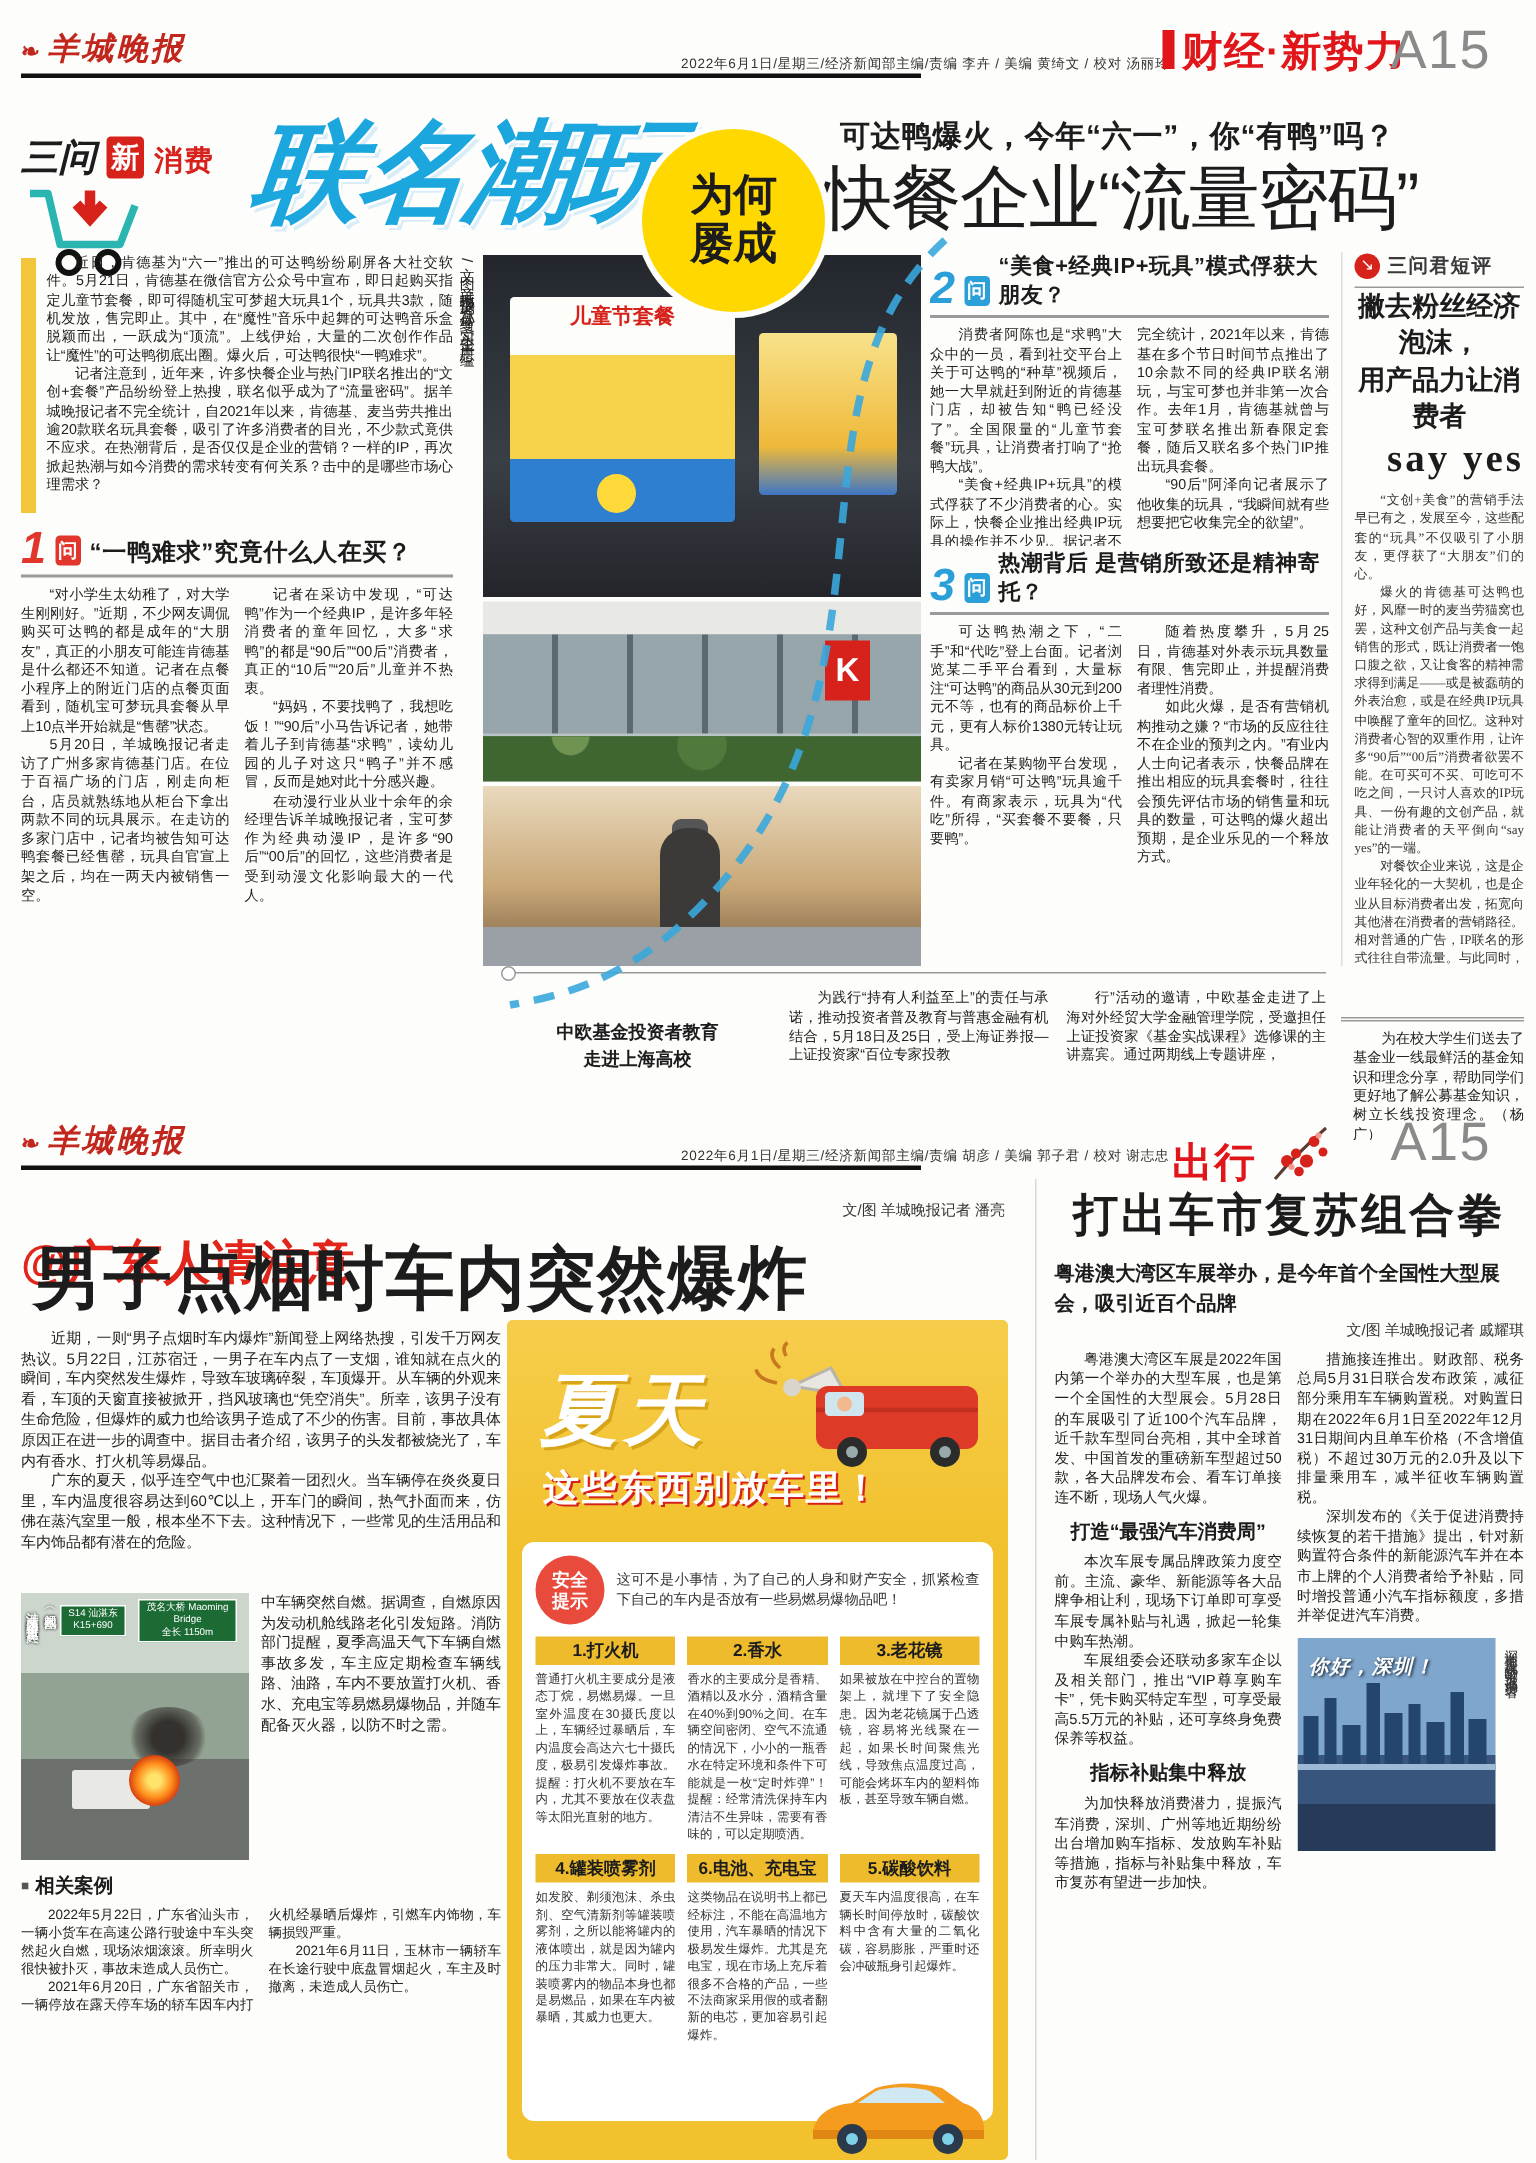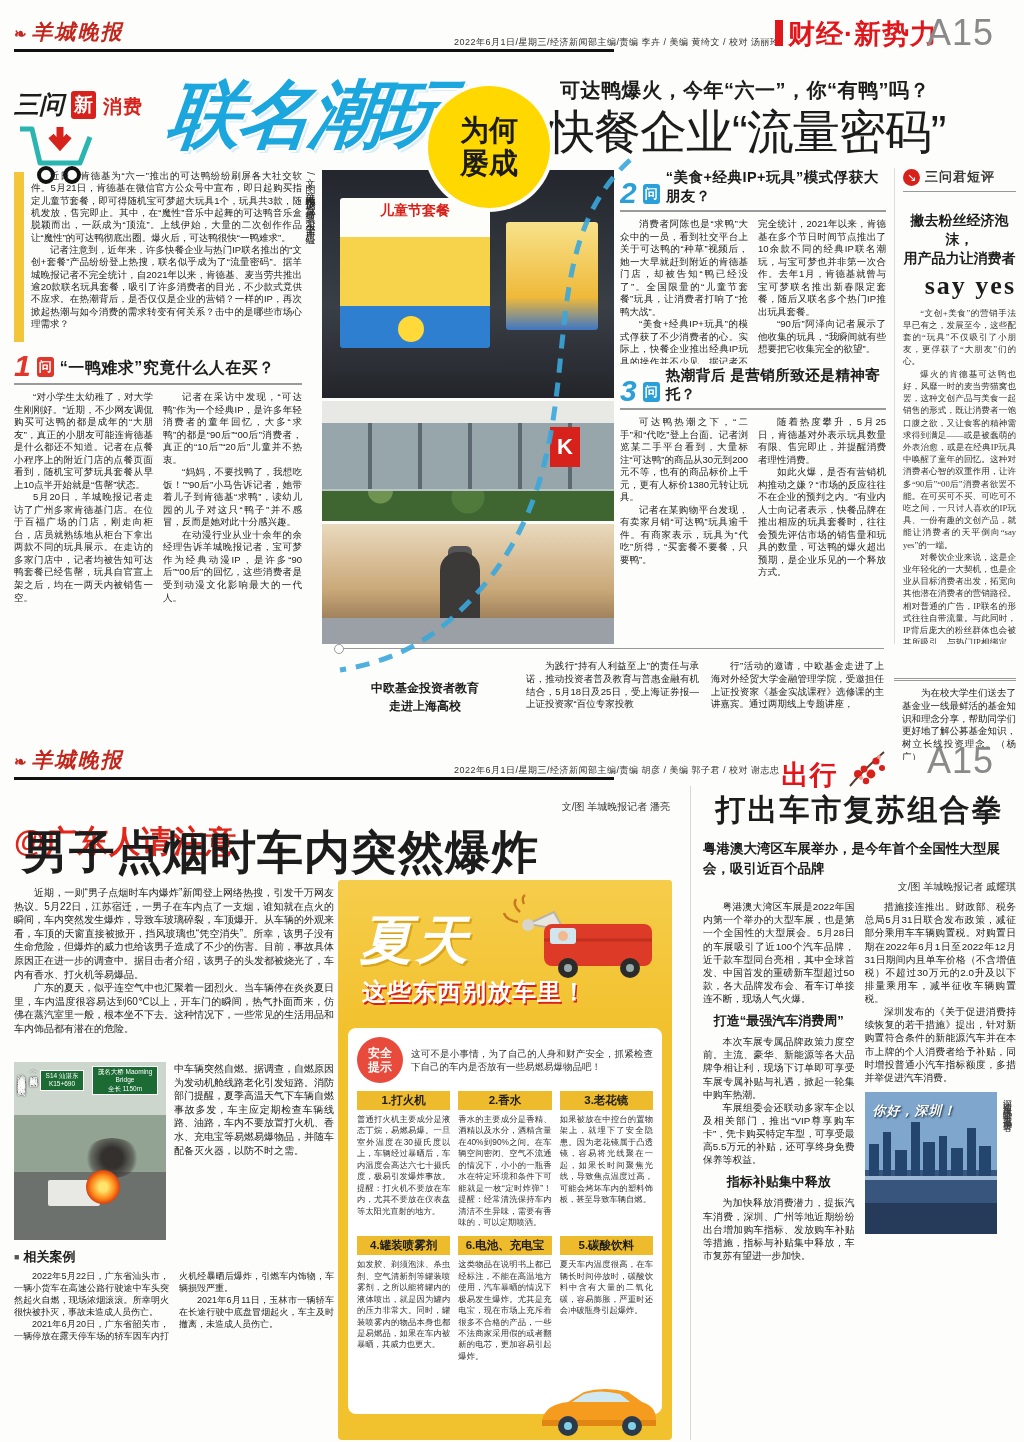--- a/index.html
+++ b/index.html
@@ -72,21 +72,21 @@
   .q-body .para { font-size:9.5px; line-height:1.32; }
   #q1 { left:14px; top:352px; width:288px; height:384px; }
   #q2 { left:620px; top:168px; width:266px; height:196px; }
   #q3 { left:620px; top:366px; width:266px; height:272px; }
 
   
   .sidebar { position:absolute; left:894px; top:168px; width:122px; height:476px; border-left:1px solid #ddd; padding-left:8px; overflow:hidden; }
   .cm-tag { display:flex; align-items:center; gap:5px; border-bottom:1px solid #999; padding-bottom:5px; }
   .cm-ico { width:17px; height:17px; border-radius:50%; background:#d7221c; color:#fff; font-size:11px; text-align:center; line-height:17px; }
   .cm-tag span.t { font-size:13px; font-weight:bold; color:#3a3a3a; letter-spacing:1px; }
-  .cm-title { margin-top:20px; font-size:14px; font-weight:900; text-align:center; line-height:1.35; font-family:"Liberation Serif","DejaVu Serif",serif; }
+  .cm-title { margin-top:0; font-size:18px; font-weight:900; text-align:center; line-height:1.35; font-family:"Liberation Serif","DejaVu Serif",serif; }
   .cm-en { text-align:right; font-size:26px; font-weight:bold; font-family:"Liberation Serif","DejaVu Serif",serif; letter-spacing:2px; margin:2px 0 6px; }
   .cm-body .para { font-size:8.6px; line-height:1.42; font-family:"Liberation Serif","DejaVu Serif",serif; color:#333; }
 
   
   .fund-rule { position:absolute; left:336px; top:648px; width:548px; height:1px; background:#999; }
   .fund-rule::before { content:""; position:absolute; left:-2px; top:-4px; width:8px; height:8px; border:1.5px solid #999; border-radius:50%; background:#fff; }
   .fund { position:absolute; left:336px; top:660px; width:548px; height:74px; display:flex; gap:12px; overflow:hidden; }
   .fund-title { width:178px; font-size:12px; font-weight:900; text-align:center; align-self:center; line-height:1.5; }
   .fund-col { flex:1; }
   .fund-col .para, .sb-fund .para { font-size:9.5px; line-height:1.35; }

